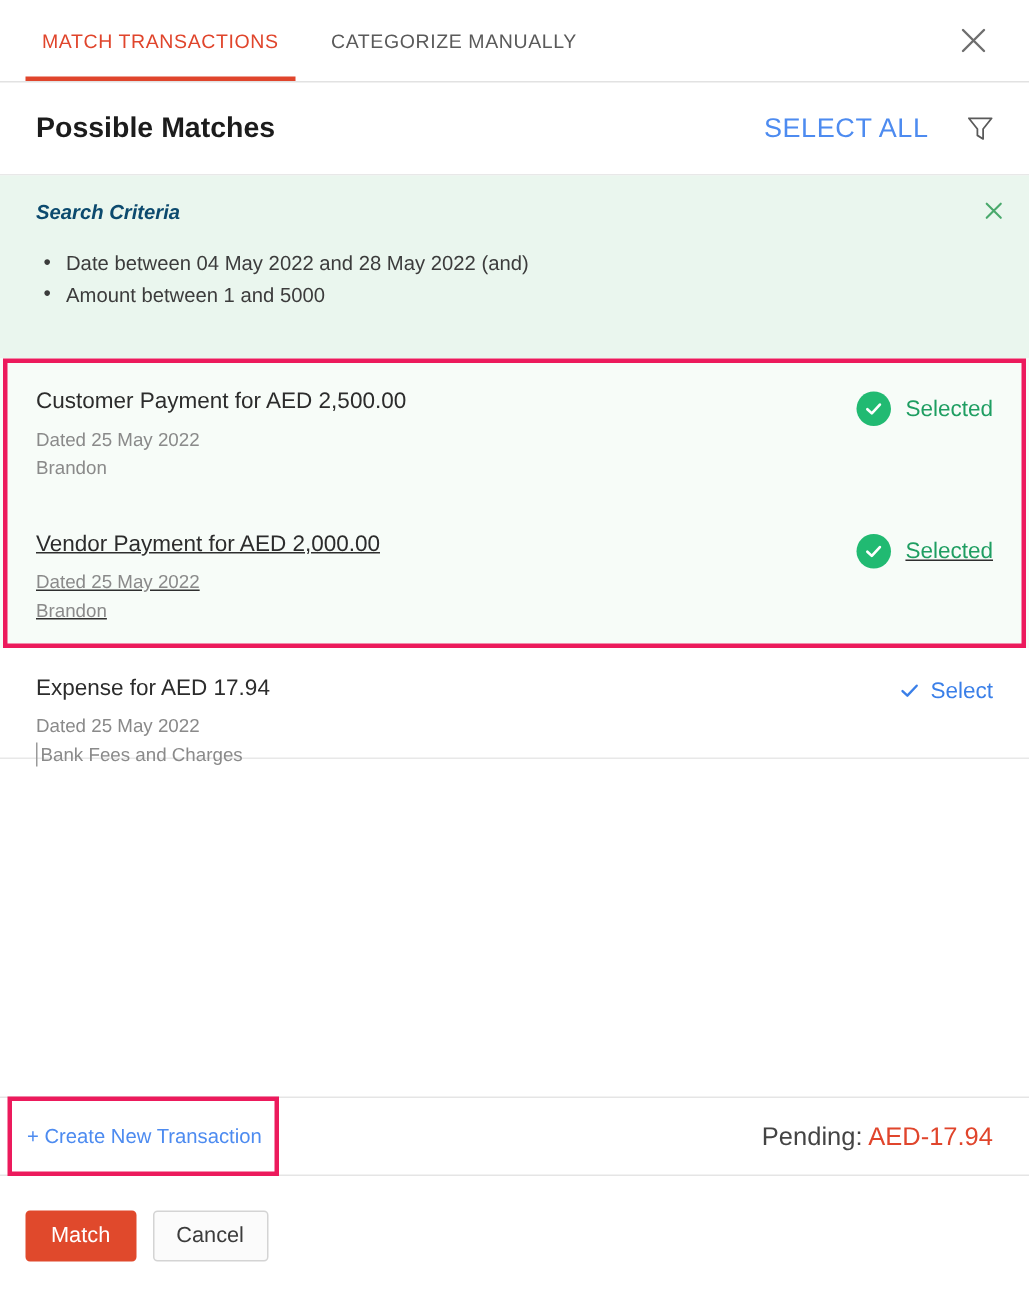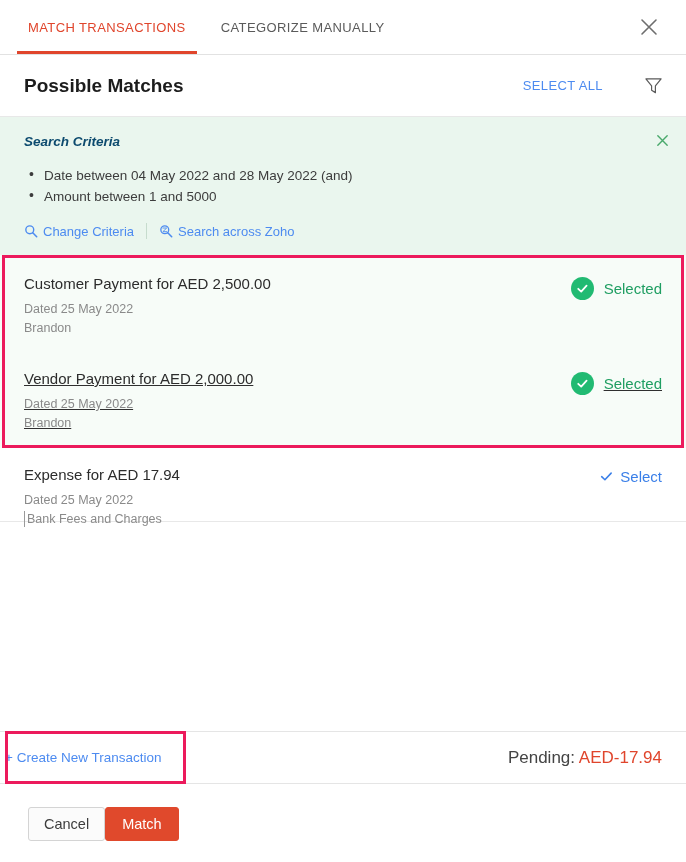--- a/index.html
+++ b/index.html
@@ -79,25 +79,25 @@
     box-sizing: border-box;
     border-bottom: 1px solid #e8e8e8;
   }
   .header-title {
     font-size: 19px;
     font-weight: bold;
     color: #1c1c1c;
     flex: 1;
   }
   .select-all {
-    font-size: 13px;
+    font-size: 18px;
     color: #4d8bf0;
     letter-spacing: 0.4px;
     cursor: pointer;
-    margin-right: 41px;
+    margin-right: 25px;
   }
   .filter-icon { cursor: pointer; width: 19px; height: 19px; display:block; }
 
   
   .criteria {
     position: relative;
     background: #eaf6ee;
     padding: 17px 24px 16px 24px;
     box-sizing: border-box;
   }
@@ -244,21 +244,21 @@
     border-bottom: 1px solid #e5e5e5;
     display: flex;
     align-items: center;
     box-sizing: border-box;
   }
   .create-new {
     width: 181px;
     height: 53px;
     display: flex;
     align-items: center;
-    padding-left: 0;
+    padding-left: 13px;
     box-sizing: border-box;
     font-size: 13.5px;
     color: #4d8bf0;
     cursor: pointer;
     position: relative;
     margin-left: 5px;
     margin-top: -1px;
   }
   .create-new::after {
     content: "";
@@ -333,42 +333,20 @@
     </svg>
   </div>
 </div>
 
 <div class="criteria">
   <div class="criteria-title">Search Criteria</div>
   <ul>
     <li>Date between 04 May 2022 and 28 May 2022  (and)</li>
     <li>Amount between 1 and 5000</li>
   </ul>
-  <div class="criteria-actions">
-    <div class="crit-link">
-      <span>
-        <svg width="14" height="14" viewBox="0 0 16 16">
-          <circle cx="6.6" cy="6.6" r="4.5" fill="none" stroke="#4d8bf0" stroke-width="1.6"></circle>
-          <path d="M10 10 L14.5 14.5" stroke="#4d8bf0" stroke-width="1.8" stroke-linecap="round"></path>
-        </svg>
-      </span>
-      <span>Change Criteria</span>
-    </div>
-    <div class="crit-divider"></div>
-    <div class="crit-link">
-      <span>
-        <svg width="14" height="14" viewBox="0 0 16 16">
-          <circle cx="6.6" cy="6.6" r="4.5" fill="none" stroke="#4d8bf0" stroke-width="1.5"></circle>
-          <path d="M4.4 4.6 L8.8 4.6 L4.4 8.8 L8.8 8.8" fill="none" stroke="#4d8bf0" stroke-width="1.05" stroke-linejoin="round" stroke-linecap="round"></path>
-          <path d="M10 10 L14.5 14.5" stroke="#4d8bf0" stroke-width="1.8" stroke-linecap="round"></path>
-        </svg>
-      </span>
-      <span>Search across Zoho</span>
-    </div>
-  </div>
   <div class="criteria-close">
     <svg width="15" height="15" viewBox="0 0 16 16">
       <path d="M3 3 L13 13 M13 3 L3 13" stroke="#4aa96c" stroke-width="1.5" fill="none" stroke-linecap="round"></path>
     </svg>
   </div>
 </div>
 
 <div class="matches-wrap">
   <div class="highlight-box"></div>
 
@@ -427,15 +405,15 @@
   <div class="create-new">
     <span>+ Create New Transaction</span>
   </div>
   <div class="pending">
     <span>Pending:</span>
     <span class="amount">AED-17.94</span>
   </div>
 </div>
 
 <div class="buttons">
+  <button class="btn btn-primary">Match</button>
   <button class="btn btn-secondary">Cancel</button>
-  <button class="btn btn-primary">Match</button>
 </div>
 
 </body></html>

